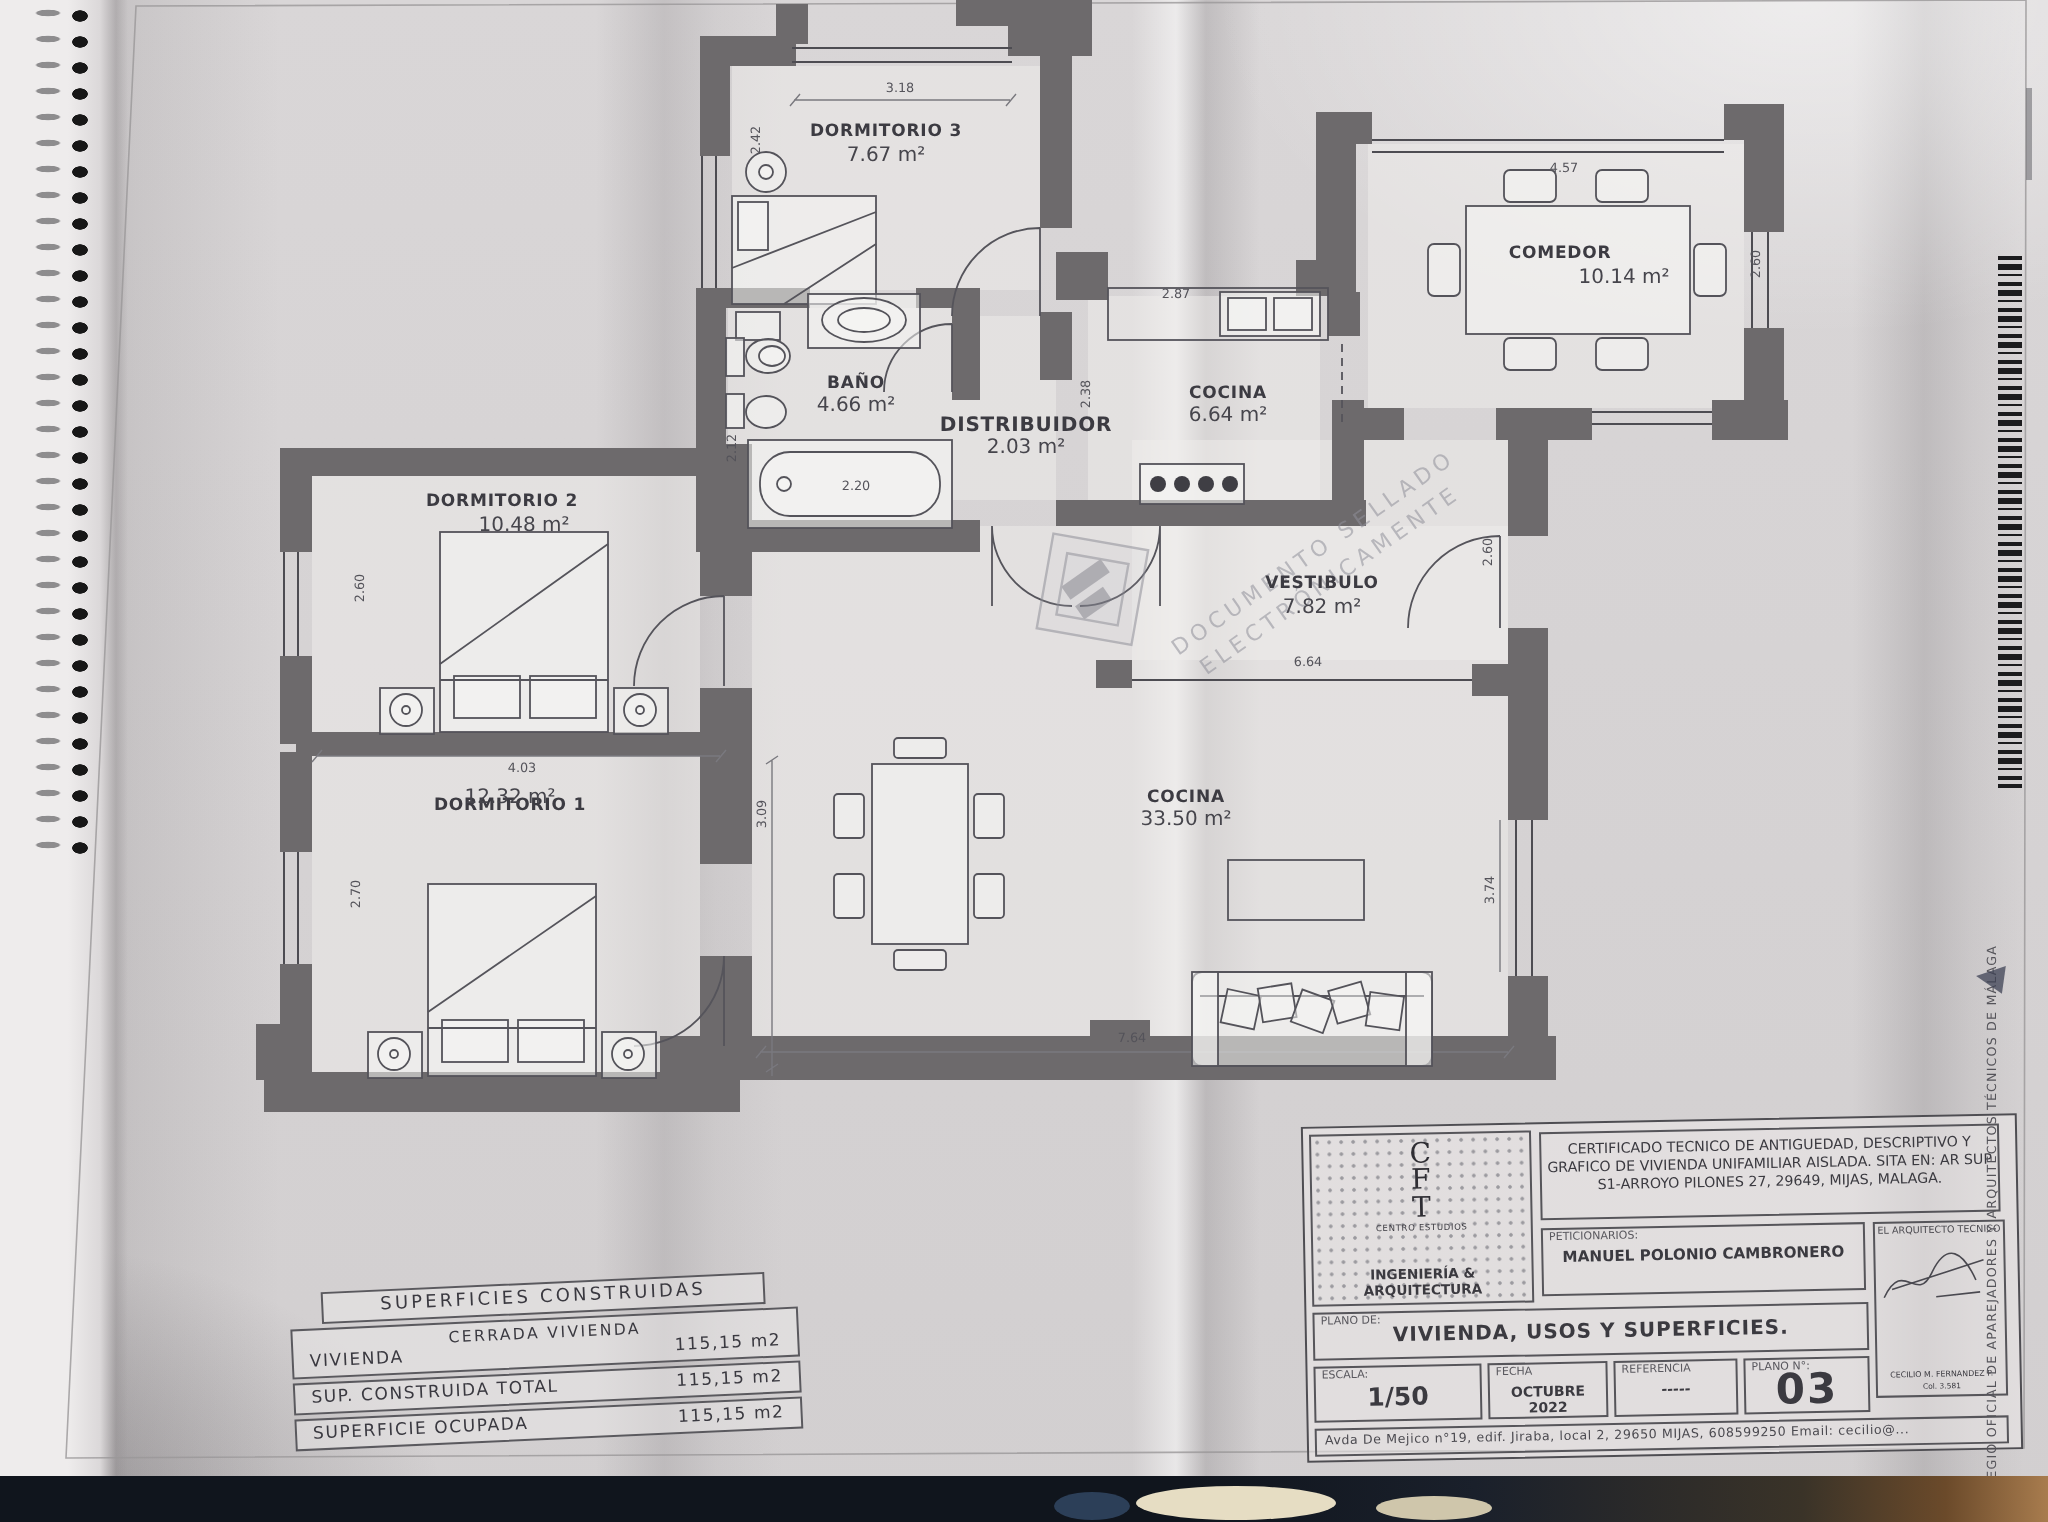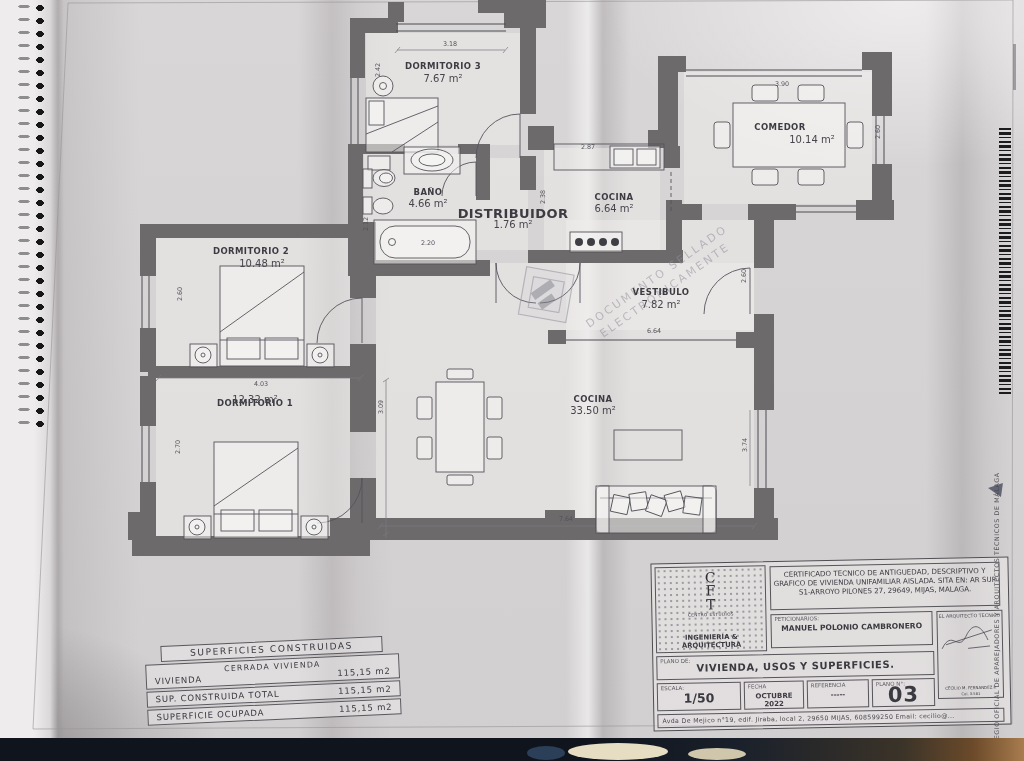--- a/index.html
+++ b/index.html
@@ -276,42 +276,42 @@
         <rect x="-42" y="-28" width="17" height="8" fill="#84848e"></rect>
       <text class="wmt" x="-14" y="22">DOCUMENTO SELLADO</text>
       <text class="wmt" x="-8" y="38">ELECTRÓNICAMENTE</text>
     </g>
   </svg>
 
   <span class="rn" style="left:443px;top:66px">DORMITORIO 3</span>
   <span class="ra" style="left:443px;top:78px">7.67 m²</span>
   <span class="rn" style="left:428px;top:192px">BAÑO</span>
   <span class="ra" style="left:428px;top:203px">4.66 m²</span>
-  <span class="rn" style="left:513px;top:213px;font-size:13px">DISTRIBUIDOR</span>
-  <span class="ra" style="left:513px;top:224px">1.76 m²</span>
+  <span class="rn" style="left:513px;top:213px;font-size:10px">DISTRIBUIDOR</span>
+  <span class="ra" style="left:513px;top:224px">2.03 m²</span>
   <span class="rn" style="left:614px;top:197px">COCINA</span>
   <span class="ra" style="left:614px;top:208px">6.64 m²</span>
   <span class="rn" style="left:780px;top:127px">COMEDOR</span>
   <span class="ra" style="left:812px;top:139px">10.14 m²</span>
   <span class="rn" style="left:251px;top:251px">DORMITORIO 2</span>
   <span class="ra" style="left:262px;top:263px">10.48 m²</span>
   <span class="rn" style="left:255px;top:403px">DORMITORIO 1</span>
   <span class="ra" style="left:255px;top:399px">12.32 m²</span>
   <span class="rn" style="left:661px;top:292px">VESTIBULO</span>
   <span class="ra" style="left:661px;top:304px">7.82 m²</span>
   <span class="rn" style="left:593px;top:399px">COCINA</span>
   <span class="ra" style="left:593px;top:410px">33.50 m²</span>
 
   <span class="dh" style="left:450px;top:44px">3.18</span>
   <span class="dv" style="left:378px;top:70px">2.42</span>
   <span class="dv" style="left:366px;top:224px">2.12</span>
   <span class="dh" style="left:428px;top:243px">2.20</span>
   <span class="dh" style="left:588px;top:147px">2.87</span>
   <span class="dv" style="left:543px;top:197px">2.38</span>
-  <span class="dh" style="left:782px;top:84px">3.90</span>
+  <span class="dh" style="left:782px;top:84px">4.57</span>
   <span class="dv" style="left:878px;top:132px">2.60</span>
   <span class="dv" style="left:744px;top:276px">2.60</span>
   <span class="dh" style="left:654px;top:331px">6.64</span>
   <span class="dh" style="left:261px;top:384px">4.03</span>
   <span class="dv" style="left:180px;top:294px">2.60</span>
   <span class="dv" style="left:178px;top:447px">2.70</span>
   <span class="dv" style="left:381px;top:407px">3.09</span>
   <span class="dh" style="left:566px;top:519px">7.64</span>
   <span class="dv" style="left:745px;top:445px">3.74</span>
 

